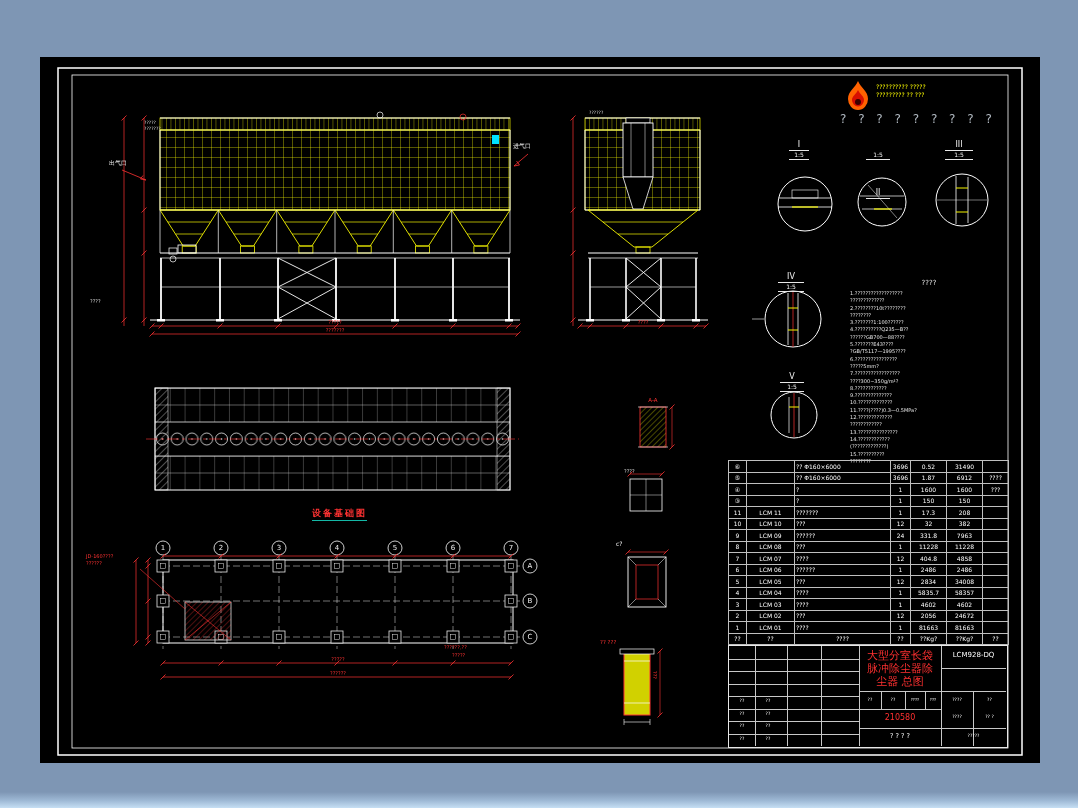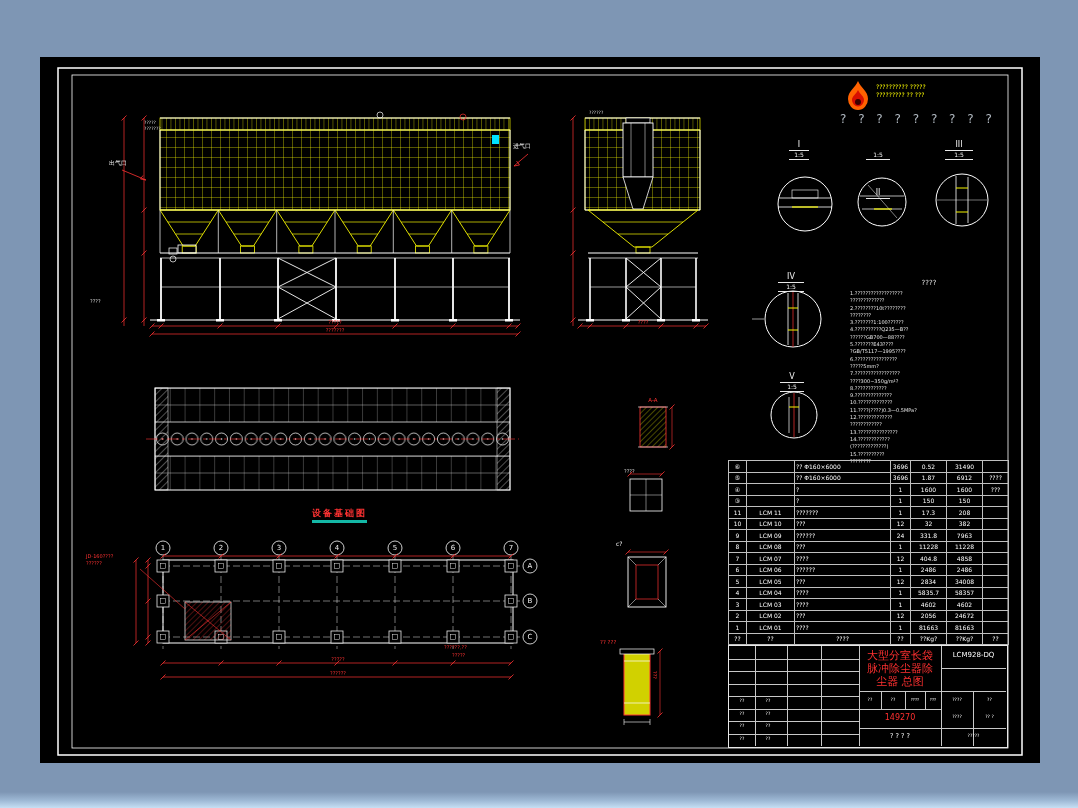--- a/index.html
+++ b/index.html
@@ -378,21 +378,21 @@
 <div class="t ctr" style="left:462px;top:86px;width:40px;font-size:6px;">进气口</div>
 <div class="t" style="left:104px;top:63px;font-size:4.5px;line-height:5.8px;color:#ddd;">?????
 ???????</div>
 <div class="t" style="left:549px;top:54px;font-size:4.5px;color:#ddd;">??????</div>
 <div class="t" style="left:50px;top:242px;font-size:5px;color:#ddd;">????</div>
 
 <div class="t ctr red" style="left:270px;top:262.5px;width:50px;font-size:5px;">?????</div>
 <div class="t ctr red" style="left:270px;top:270.5px;width:50px;font-size:5px;">???????</div>
 <div class="t ctr red" style="left:578px;top:262.5px;width:50px;font-size:5px;">????</div>
 
-<div class="t red" style="left:272px;top:452px;font-size:9px;font-weight:bold;letter-spacing:2px;border-bottom:3px solid #14b8a6;padding-bottom:2px;">设备基础图</div>
+<div class="t red" style="left:272px;top:452px;font-size:9px;font-weight:bold;letter-spacing:2px;border-bottom:1px solid #14b8a6;padding-bottom:2px;">设备基础图</div>
 
 <div class="t ctr" style="left:115.5px;top:487.5px;width:15px;font-size:7px;">1</div>
 <div class="t ctr" style="left:173.5px;top:487.5px;width:15px;font-size:7px;">2</div>
 <div class="t ctr" style="left:231.5px;top:487.5px;width:15px;font-size:7px;">3</div>
 <div class="t ctr" style="left:289.5px;top:487.5px;width:15px;font-size:7px;">4</div>
 <div class="t ctr" style="left:347.5px;top:487.5px;width:15px;font-size:7px;">5</div>
 <div class="t ctr" style="left:405.5px;top:487.5px;width:15px;font-size:7px;">6</div>
 <div class="t ctr" style="left:463.5px;top:487.5px;width:15px;font-size:7px;">7</div>
 <div class="t ctr" style="left:483px;top:505.5px;width:14px;font-size:7px;">A</div>
 <div class="t ctr" style="left:483px;top:540.5px;width:14px;font-size:7px;">B</div>
@@ -640,21 +640,21 @@
   <div class="vl" style="left:92px;top:0;height:100px;"></div>
 
   <div class="tbt ctr" style="left:212px;top:6px;width:65px;font-size:7px;text-align:center;">LCM928-DQ</div>
   <div class="tbt ctr red" style="left:130px;top:3px;width:82px;font-size:11px;line-height:13px;color:#FF3030;">大型分室长袋
 脉冲除尘器除
 尘器 总图</div>
   <div class="tbt ctr" style="left:131px;top:52px;width:20px;font-size:4.5px;">??</div>
   <div class="tbt ctr" style="left:153px;top:52px;width:22px;font-size:4.5px;">??</div>
   <div class="tbt ctr" style="left:176px;top:52px;width:20px;font-size:4px;">????</div>
   <div class="tbt ctr" style="left:196px;top:52px;width:16px;font-size:4px;">???</div>
-  <div class="tbt ctr" style="left:130px;top:68px;width:82px;font-size:8px;color:#FF3030;">149270</div>
+  <div class="tbt ctr" style="left:130px;top:68px;width:82px;font-size:8px;color:#FF3030;">210580</div>
   <div class="tbt ctr" style="left:130px;top:87px;width:82px;font-size:6.5px;">? ? ? ?</div>
   <div class="tbt ctr" style="left:212px;top:52px;width:32px;font-size:4.5px;">????</div>
   <div class="tbt ctr" style="left:244px;top:52px;width:33px;font-size:4.5px;">??</div>
   <div class="tbt ctr" style="left:212px;top:69px;width:32px;font-size:4.5px;">????</div>
   <div class="tbt ctr" style="left:244px;top:69px;width:33px;font-size:4.5px;">?? ?</div>
   <div class="tbt ctr" style="left:212px;top:88px;width:65px;font-size:4.5px;">?????</div>
   <div class="tbt ctr" style="left:2px;top:53px;width:22px;font-size:4.5px;">??</div>
   <div class="tbt ctr" style="left:28px;top:53px;width:22px;font-size:4.5px;">??</div>
   <div class="tbt ctr" style="left:2px;top:65.5px;width:22px;font-size:4.5px;">??</div>
   <div class="tbt ctr" style="left:28px;top:65.5px;width:22px;font-size:4.5px;">??</div>

